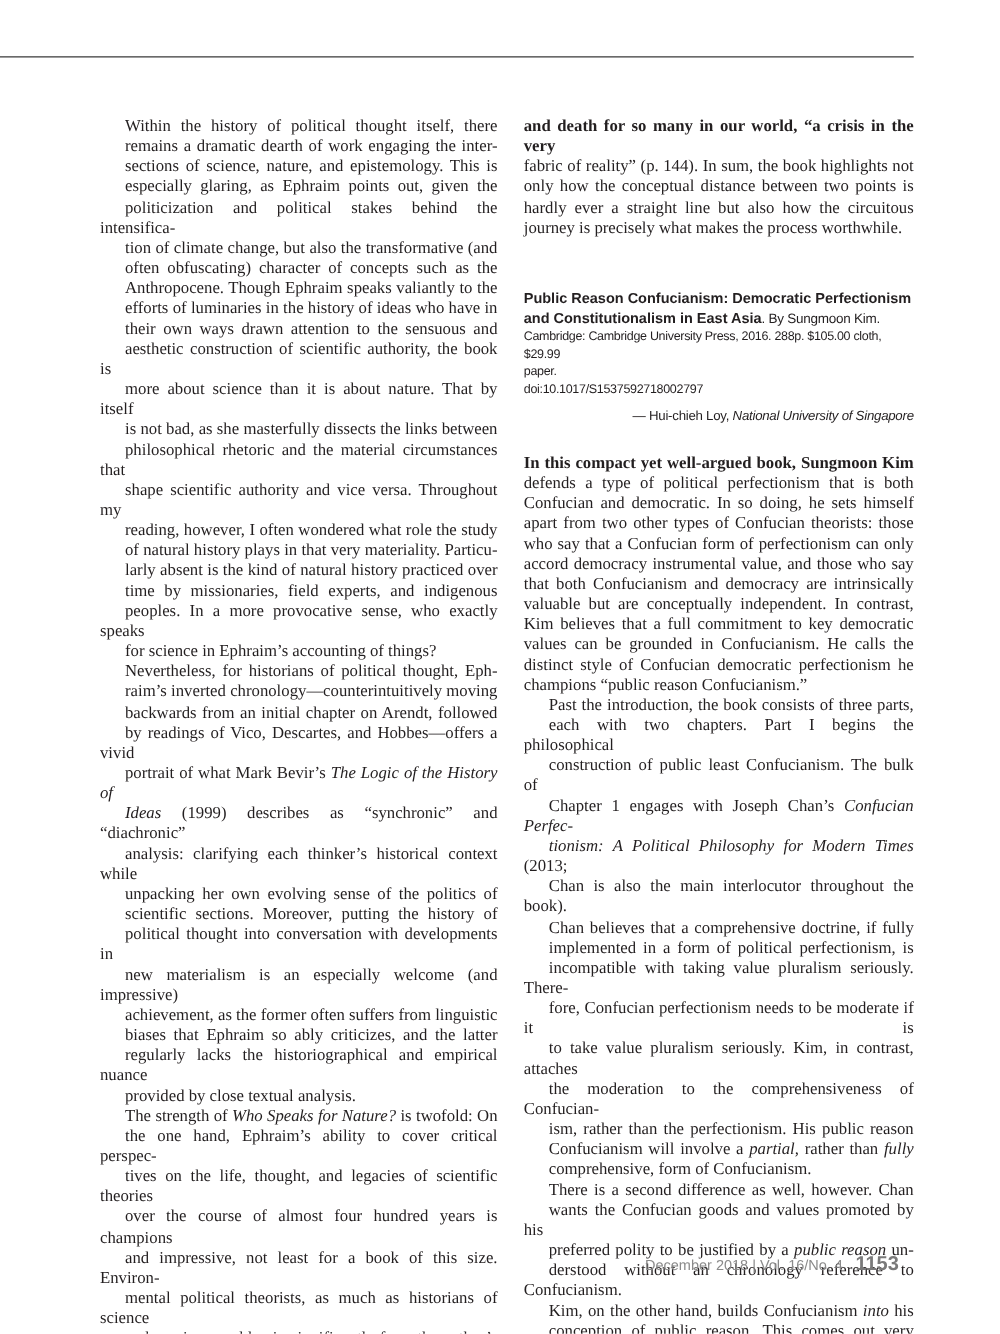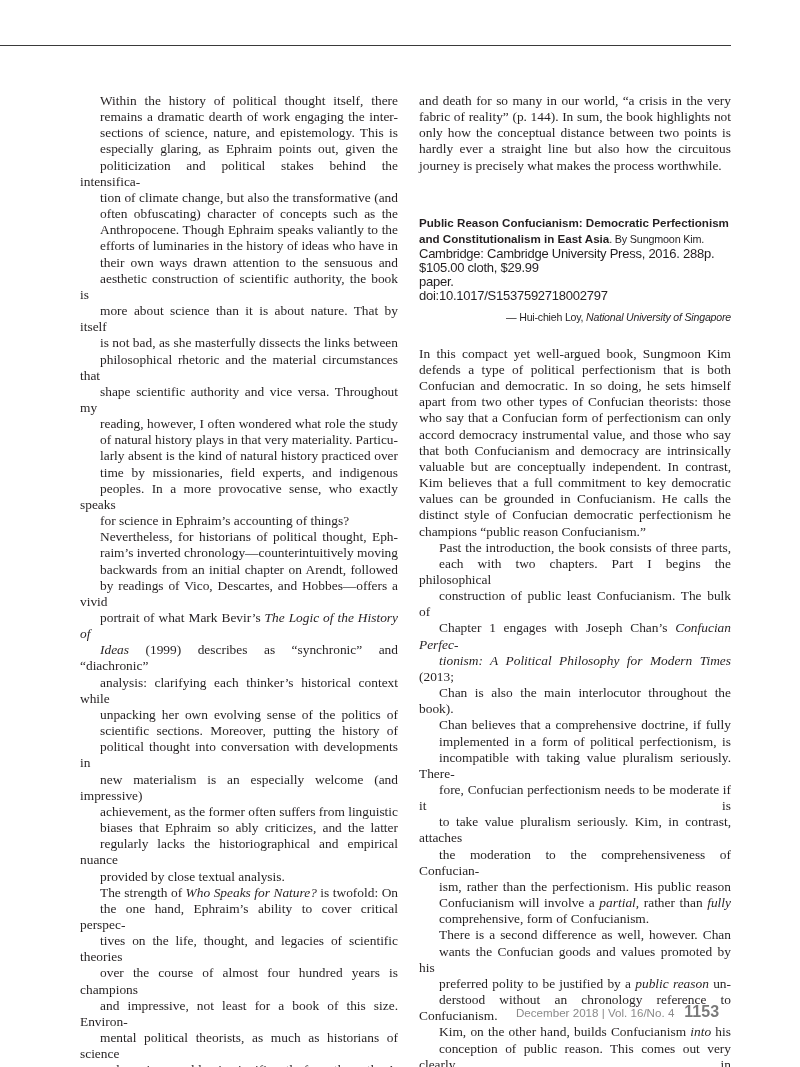--- a/index.html
+++ b/index.html
@@ -6,26 +6,26 @@
   body { width: 800px; height: 1067px; position: relative; overflow: hidden; color: #231f20; }
   .top-rule { position: absolute; left: 0; top: 45px; width: 731px; height: 0; border-top: 1.5px solid #3a3a3a; }
   .col { position: absolute; top: 93px; font-family: "Liberation Serif", "DejaVu Serif", serif; font-size: 13.4px; line-height: 16.15px; text-align: justify; hyphens: manual; }
   .col-left { left: 80px; width: 318px; }
   .col-right { left: 419px; width: 312px; }
   .col p { margin: 0; text-indent: 20px; }
   .col p.noindent { text-indent: 0; }
   .col .line { display: block; text-align-last: justify; }
   .col .line.last { text-align-last: left; }
   .col p .line:first-child { text-indent: 20px; }
-  .col p.noindent .line:first-child { text-indent: 0; }
+  .col p.noindent .line:first-child { text-indent: 0; font-weight: bold; }
   i { font-style: italic; }
   .review-head { margin-top: 13px; font-family: "Liberation Sans", "DejaVu Sans", sans-serif; font-size: 11px; line-height: 15px; color: #231f20; text-align: left; }
   .review-head .book-title { font-weight: bold; font-size: 11.6px; line-height: 16px; margin-top: 41px; }
   .review-head .by { font-weight: normal; font-size: 10.8px; letter-spacing: -0.2px; }
-  .review-head .pub, .review-head .doi { font-size: 13px; letter-spacing: -0.25px; display: block; line-height: 14px; }
+  .review-head .pub, .review-head .doi { font-size: 10px; letter-spacing: -0.25px; display: block; line-height: 14px; }
   .reviewer { text-align: right; font-family: "Liberation Sans", "DejaVu Sans", sans-serif; font-size: 10.6px; margin-top: 7px; letter-spacing: -0.2px; line-height: 14px; }
   .reviewer .aff { font-style: italic; }
   .review-body { margin-top: 22px; }
   .footer { position: absolute; left: 516px; top: 1003px; font-family: "Liberation Sans", "DejaVu Sans", sans-serif; font-size: 11.6px; color: #8a8a8a; white-space: nowrap; }
   .footer .page-num { color: #7a7a7a; font-weight: bold; margin-left: 10px; font-size: 16px; }
 </style>
 </head>
 <body>
 
 <div class="top-rule"></div>

